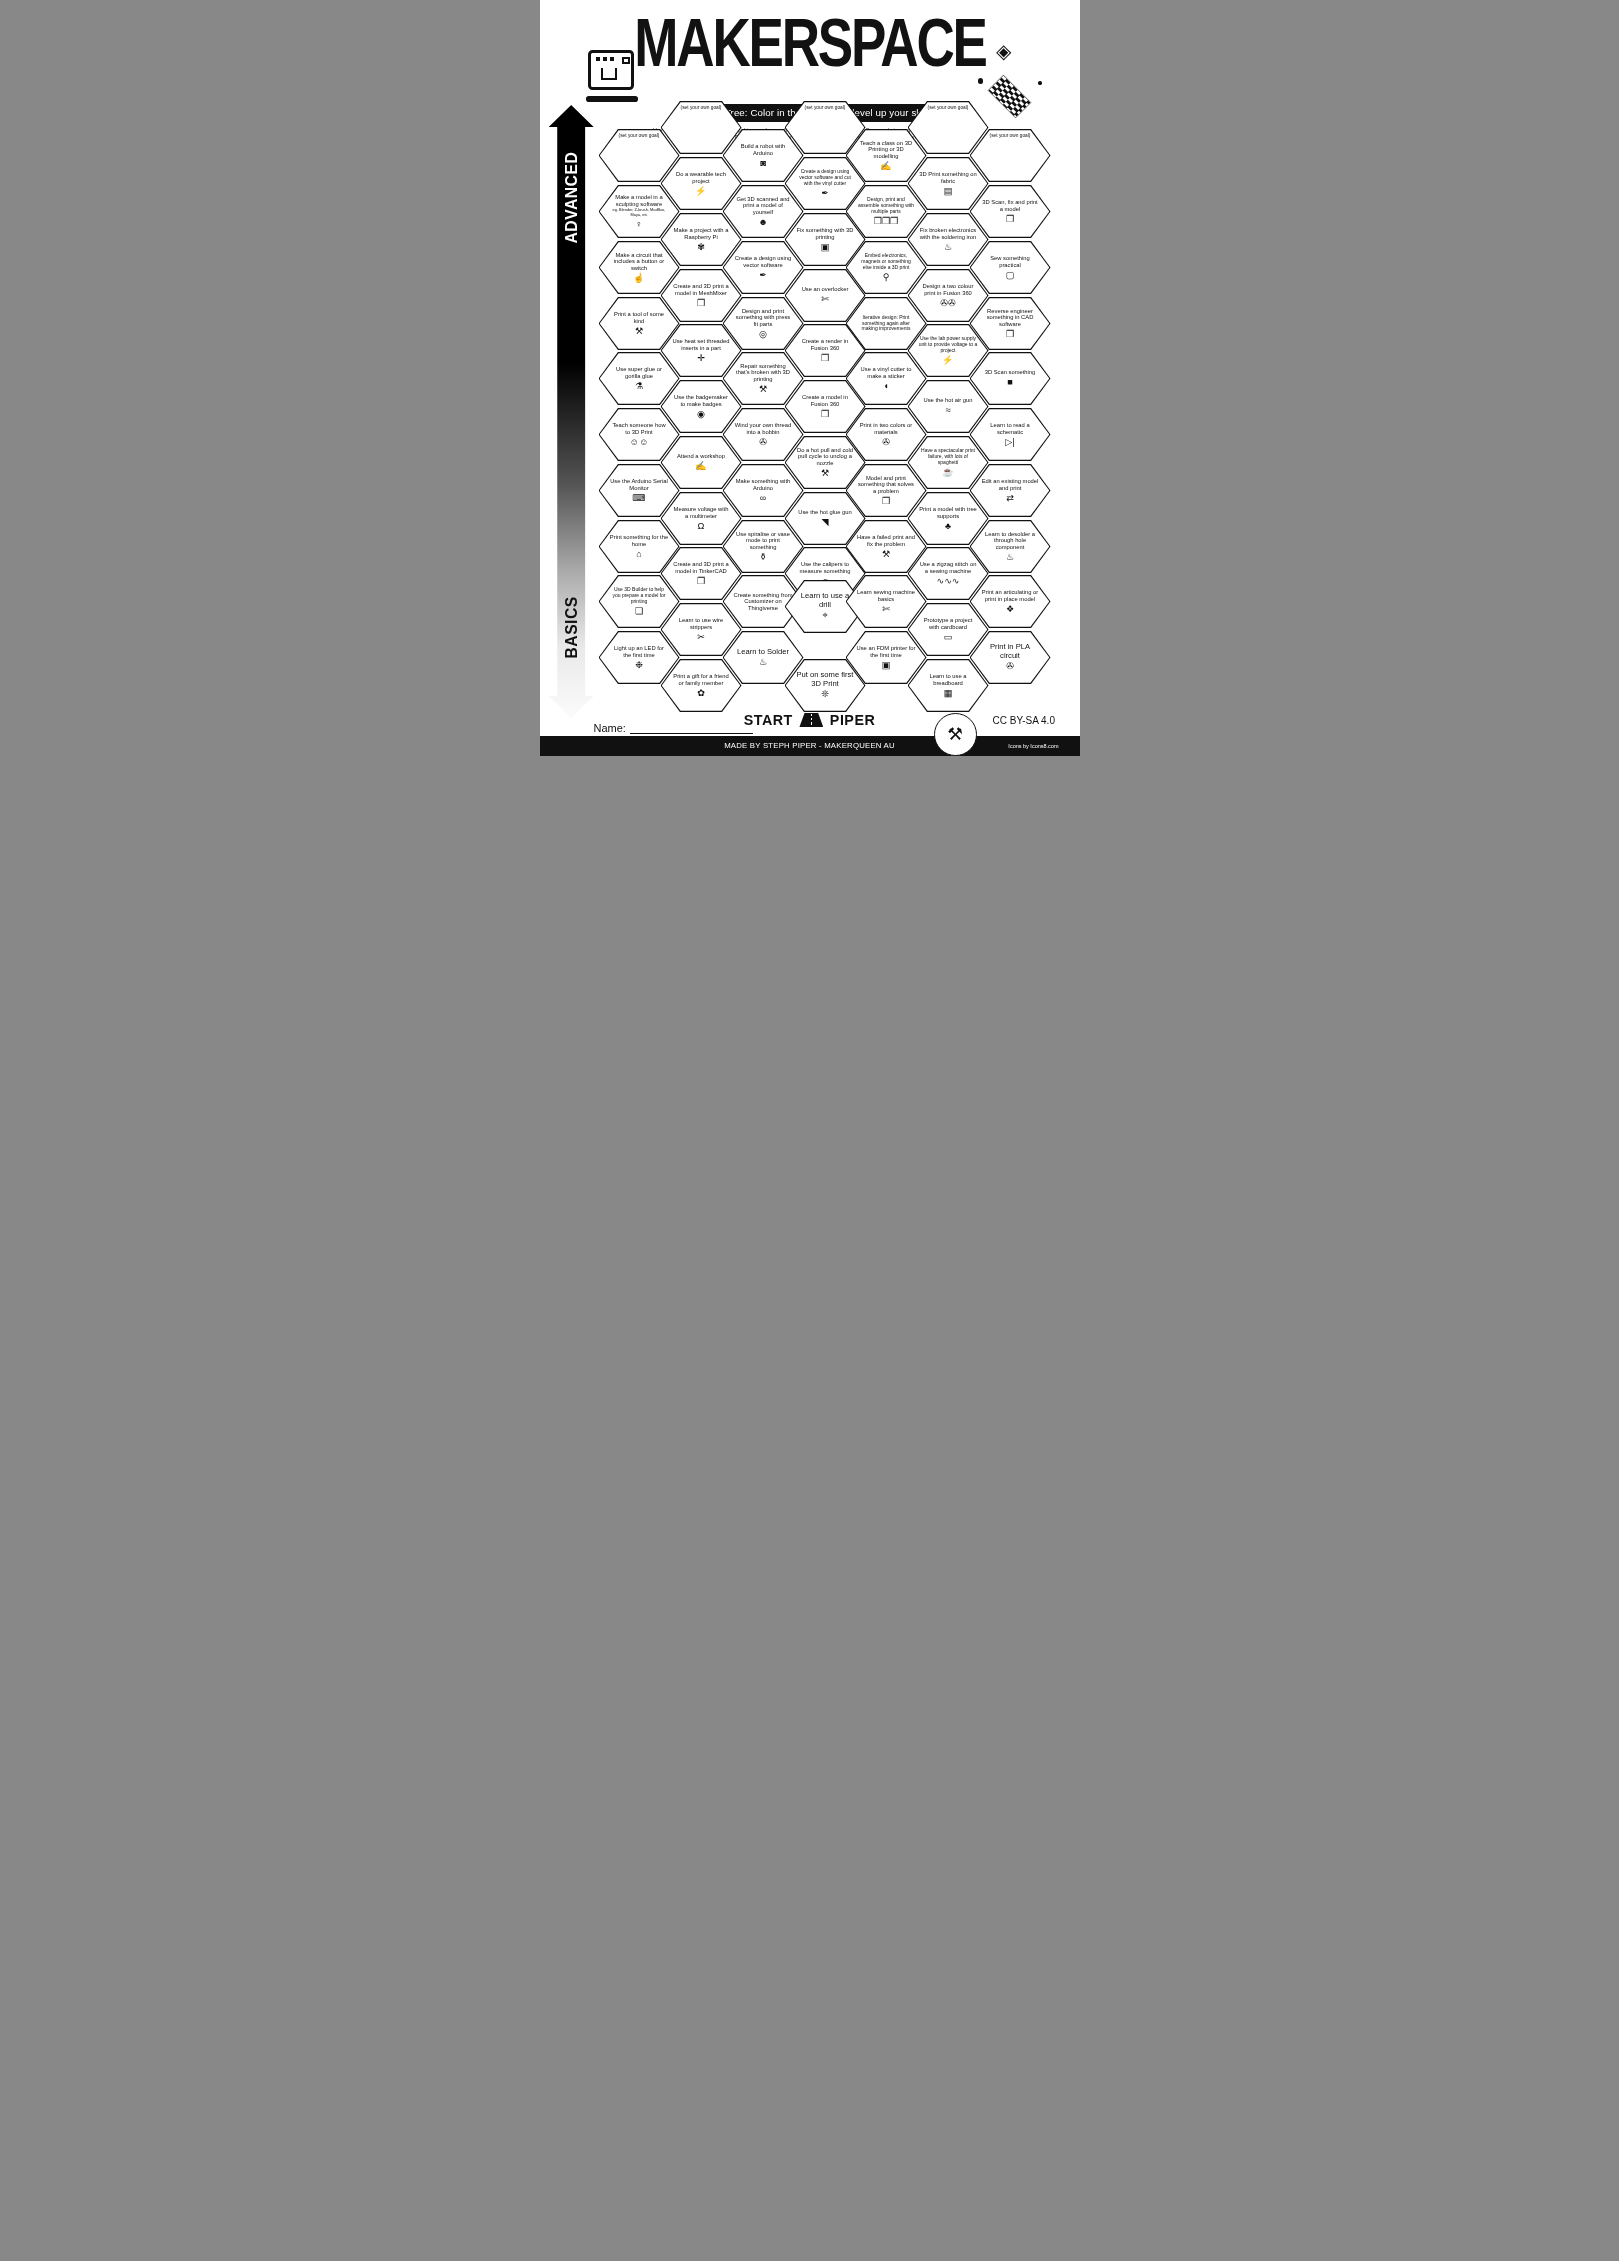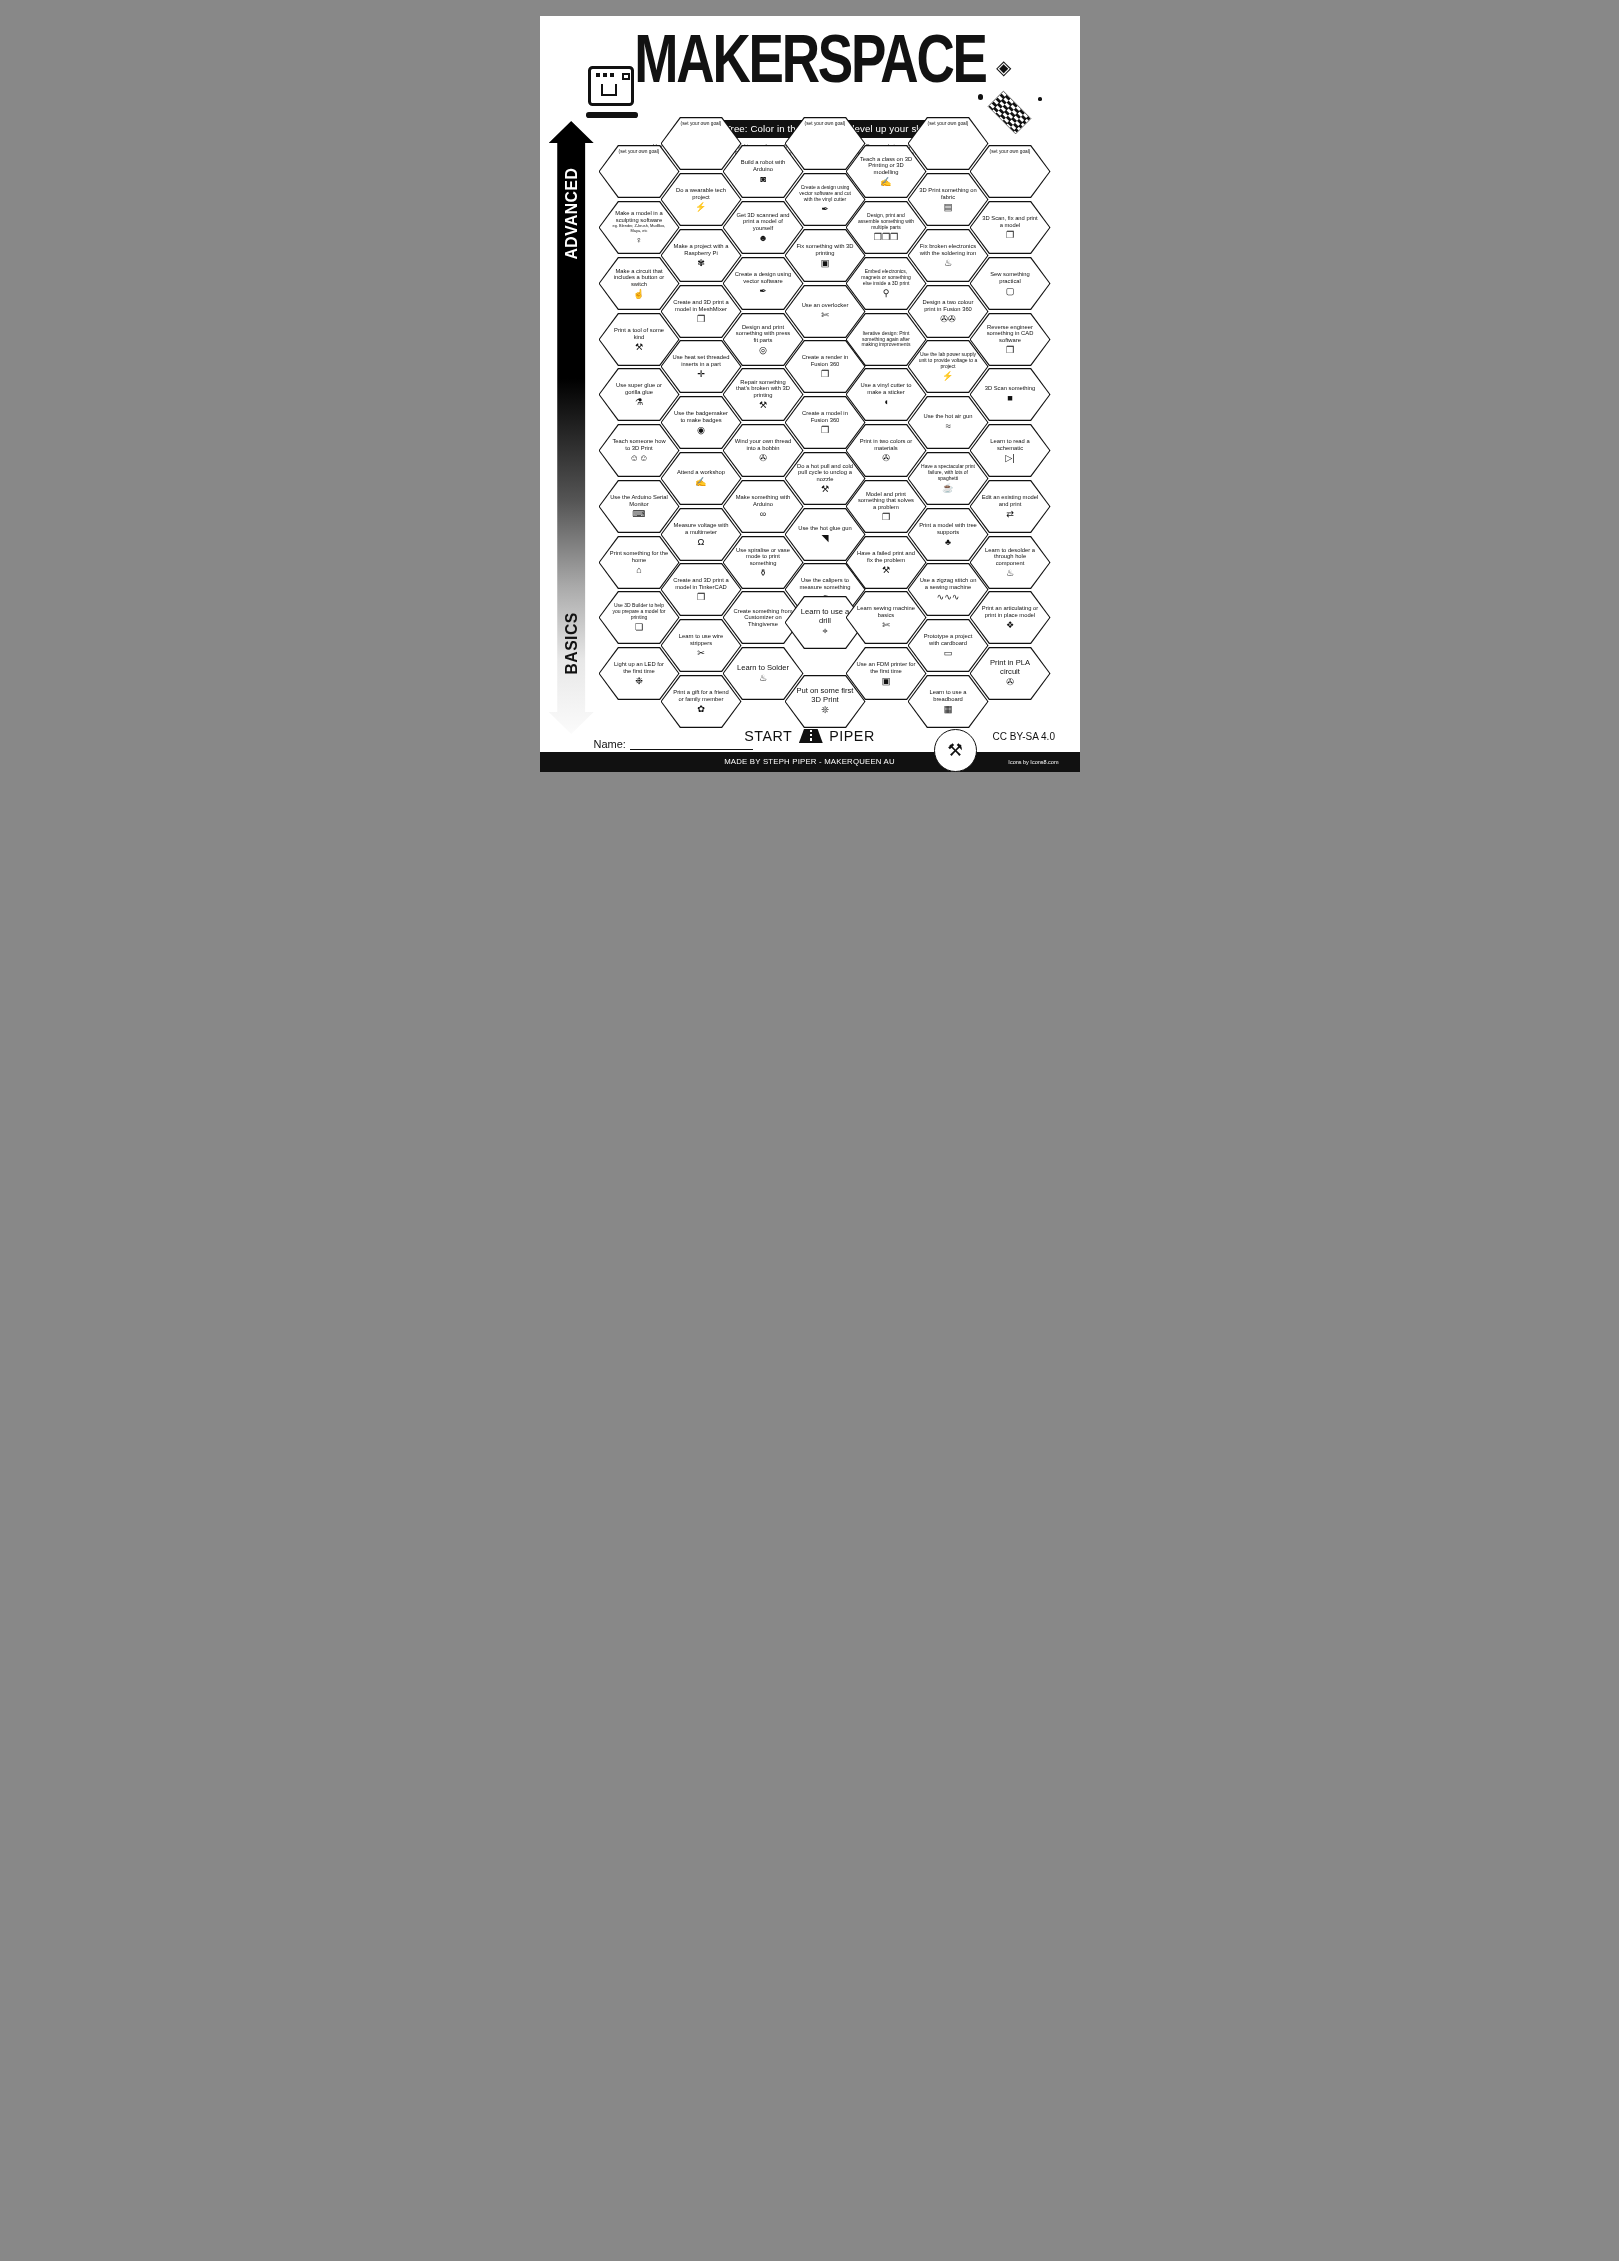--- a/index.html
+++ b/index.html
@@ -1,20 +1,20 @@
 <!DOCTYPE html>
 <html style="font-size:7.4px"><head>
 <meta charset="utf-8">
 <style>
   * { margin:0; padding:0; box-sizing:border-box; }
   html,body { background:#888; }
   body { font-family:"Liberation Sans", sans-serif; }
   #page {
     position:relative; width:540px; height:756px; background:#fff;
-    margin:16px auto; overflow:hidden; color:#111;
+    margin:0 auto; overflow:hidden; color:#111;
   }
   
   .title {
     position:absolute; top:8.3px; left:0; width:100%; text-align:center;
     font-size:68px; font-weight:bold; letter-spacing:-2.8px; color:#121212;
     transform:scaleX(0.78); transform-origin:50% 0; line-height:1.0; white-space:nowrap;
   }
   .subtitle-bar {
     position:absolute; left:160px; top:104px; width:238px; height:17.5px;
     background:#111; color:#fff; display:flex; align-items:center; justify-content:center;
@@ -62,21 +62,21 @@
   .hex.small .hex-title { font-size:5px; }
   .hex.em .hex-title { font-size:7.6px; line-height:1.1; }
   .hex-sub { font-size:3.9px; line-height:1.15; margin-top:0.9px; color:#111; }
   .hex-icon { font-size:9.2px; line-height:1; margin-top:2.3px; color:#111; }
   .hex.goal .hex-content { justify-content:flex-start; padding-top:4.1px; }
   .hex.goal .hex-title { font-size:4.8px; }
   .hex-sub:empty, .hex-icon:empty { display:none; }
   
   .start-row { position:absolute; left:0; top:712px; width:540px; display:flex;
      align-items:center; justify-content:center; gap:6.5px; }
-  .start-word { font-size:14.3px; font-weight:normal; letter-spacing:0.5px; color:#111; }
+  .start-word { font-size:14.3px; font-weight:bold; letter-spacing:0.5px; color:#111; }
   .road-icon { width:24px; height:14.7px; background:#111;
      clip-path:polygon(22% 0%,78% 0%,100% 100%,0% 100%); position:relative; }
   .road-line { position:absolute; left:50%; top:1.4px; width:1.4px; height:12px; margin-left:-0.7px;
      background:repeating-linear-gradient(180deg,#fff 0 2.3px,#111 2.3px 4.1px); }
   .name-row { position:absolute; left:54px; top:722px; display:flex; align-items:flex-end; gap:3.7px; }
   .name-label { font-size:11px; color:#111; }
   .name-line { width:123px; height:7.4px; border-bottom:0.9px solid #111; }
   .license { position:absolute; left:453px; top:715px; font-size:10px; color:#111; white-space:nowrap; }
   .footer-bar { position:absolute; left:0; top:736px; width:540px; height:20px; background:#111; }
   .made-by { position:absolute; left:0; top:741px; width:540px; text-align:center;

